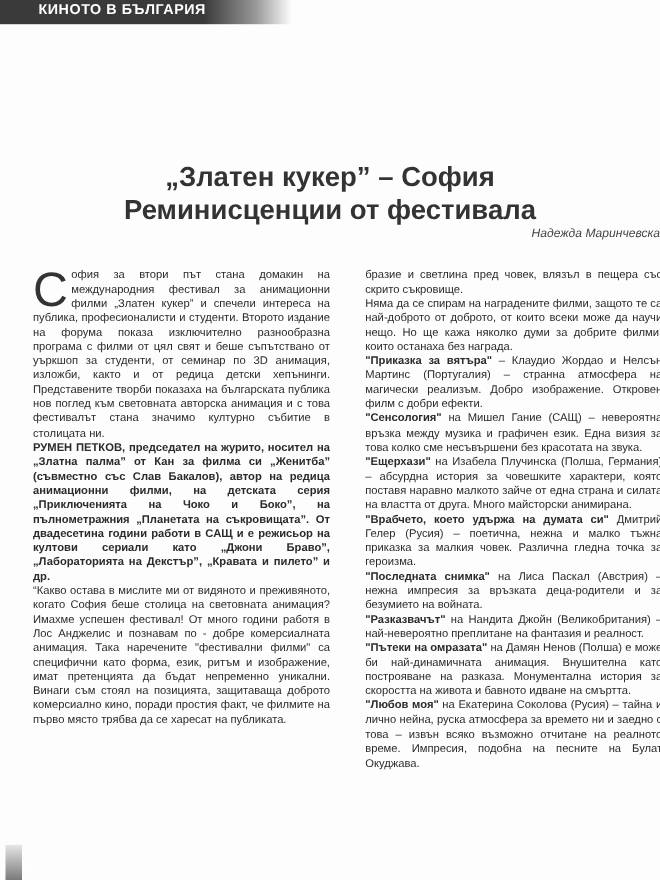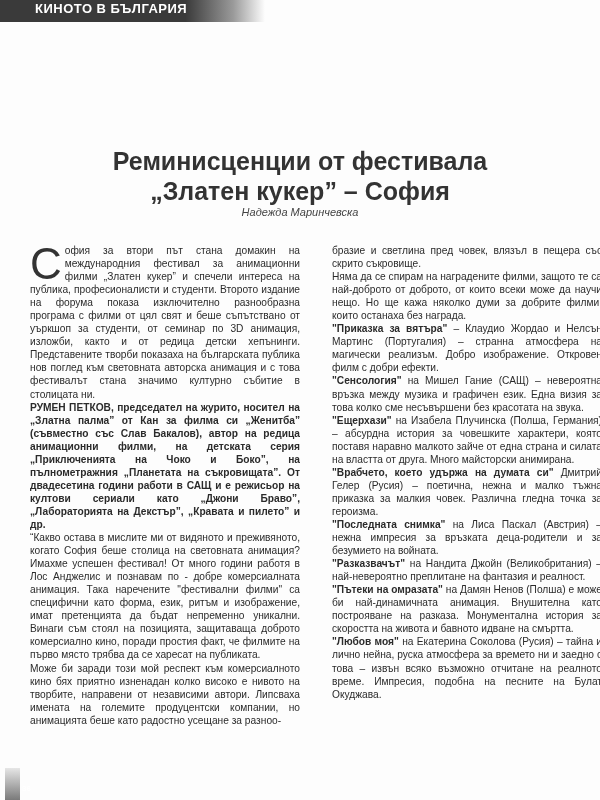--- a/index.html
+++ b/index.html
@@ -4,51 +4,50 @@
 <style>
   html, body { margin:0; padding:0; }
   body { width:600px; height:800px; background:#fdfdfd; position:relative; overflow:hidden;
          font-family:"Liberation Sans", sans-serif; color:#2a2a2a; }
   .section-band { position:absolute; left:0; top:0; width:265px; height:22px;
     background:linear-gradient(to right,#3a3a3a 0%,#3a3a3a 70%,#9a9a9a 88%,#fdfdfd 100%); }
   .section-label { position:absolute; left:35px; top:1px; color:#fff; font-weight:bold;
     font-size:13px; letter-spacing:0.5px; }
   .title { position:absolute; left:0; width:600px; top:146px; text-align:center;
     font-weight:bold; font-size:25px; line-height:30px; color:#333; }
-  .author { position:absolute; left:0; width:600px; top:206px; text-align:center;
+  .author { position:absolute; left:0; width:600px; top:206px; text-align:right;
     font-style:italic; font-size:11px; color:#444; }
   .col { position:absolute; top:244px; width:270px; font-size:10.2px; line-height:13.05px;
     text-align:justify; color:#2b2b2b; }
   .col.left { left:30px; }
   .col.right { left:332px; }
   .col p { margin:0; }
   .dropcap { float:left; font-size:44px; line-height:36px; font-weight:normal;
     margin:2px 3px 0 0; color:#333; }
   b { font-weight:bold; }
   .pagenum-tab { position:absolute; left:5px; top:768px; width:15px; height:32px;
     background:linear-gradient(to bottom,#e6e6e6,#7a7a7a); }
   .pagenum { position:absolute; left:6px; top:784px; font-size:8px; color:#fff; font-weight:bold;padding-left:16px; }
 </style>
 </head>
 <body>
 
 <div class="section-band"></div>
 <div class="section-label">КИНОТО В БЪЛГАРИЯ</div>
 
 <div class="title">
+  <div>„Златен кукер” – София</div>
   <div>Реминисценции от фестивала</div>
-  <div>„Златен кукер” – София</div>
 </div>
 <div class="author">Надежда Маринчевска</div>
 
 <div class="col left">
   <p><span class="dropcap">С</span><span>офия за втори път стана домакин на международния фестивал за анимационни филми „Златен кукер” и спечели интереса на публика, професионалисти и студенти. Второто издание на форума показа изключително разнообразна програма с филми от цял свят и беше съпътствано от уъркшоп за студенти, от семинар по 3D анимация, изложби, както и от редица детски хепънинги. Представените творби показаха на българската публика нов поглед към световната авторска анимация и с това фестивалът стана значимо културно събитие в столицата ни.</span></p>
   <p><b>РУМЕН ПЕТКОВ, председател на журито, носител на „Златна палма” от Кан за филма си „Женитба” (съвместно със Слав Бакалов), автор на редица анимационни филми, на детската серия „Приключенията на Чоко и Боко”, на пълнометражния „Планетата на съкровищата”. От двадесетина години работи в САЩ и е режисьор на култови сериали като „Джони Браво”, „Лабораторията на Декстър”, „Кравата и пилето” и др.</b></p>
   <p>“Какво остава в мислите ми от видяното и преживяното, когато София беше столица на световната анимация? Имахме успешен фестивал! От много години работя в Лос Анджелис и познавам по - добре комерсиалната анимация. Така наречените "фестивални филми" са специфични като форма, език, ритъм и изображение, имат претенцията да бъдат непременно уникални. Винаги съм стоял на позицията, защитаваща доброто комерсиално кино, поради простия факт, че филмите на първо място трябва да се харесат на публиката.</p>
-  <p>Може би заради този мой респект към комерсиалното кино бях приятно изненадан колко високо е нивото на творбите, направени от независими автори. Липсваха имената на големите продуцентски компании, но анимацията беше като радостно усещане за разноо-</p>
 </div>
 
 <div class="col right">
   <p>бразие и светлина пред човек, влязъл в пещера със скрито съкровище.</p>
   <p>Няма да се спирам на наградените филми, защото те са най-доброто от доброто, от които всеки може да научи нещо. Но ще кажа няколко думи за добрите филми, които останаха без награда.</p>
   <p><b>"Приказка за вятъра"</b><span> – Клаудио Жордао и Нелсън Мартинс (Португалия) – странна атмосфера на магически реализъм. Добро изображение. Откровен филм с добри ефекти.</span></p>
   <p><b>"Сенсология"</b><span> на Мишел Гание (САЩ) – невероятна връзка между музика и графичен език. Една визия за това колко сме несъвършени без красотата на звука.</span></p>
   <p><b>"Ещерхази"</b><span> на Изабела Плучинска (Полша, Германия) – абсурдна история за човешките характери, която поставя наравно малкото зайче от една страна и силата на властта от друга. Много майсторски анимирана.</span></p>
   <p><b>"Врабчето, което удържа на думата си"</b><span> Дмитрий Гелер (Русия) – поетична, нежна и малко тъжна приказка за малкия човек. Различна гледна точка за героизма.</span></p>
   <p><b>"Последната снимка"</b><span> на Лиса Паскал (Австрия) – нежна импресия за връзката деца-родители и за безумието на войната.</span></p>

